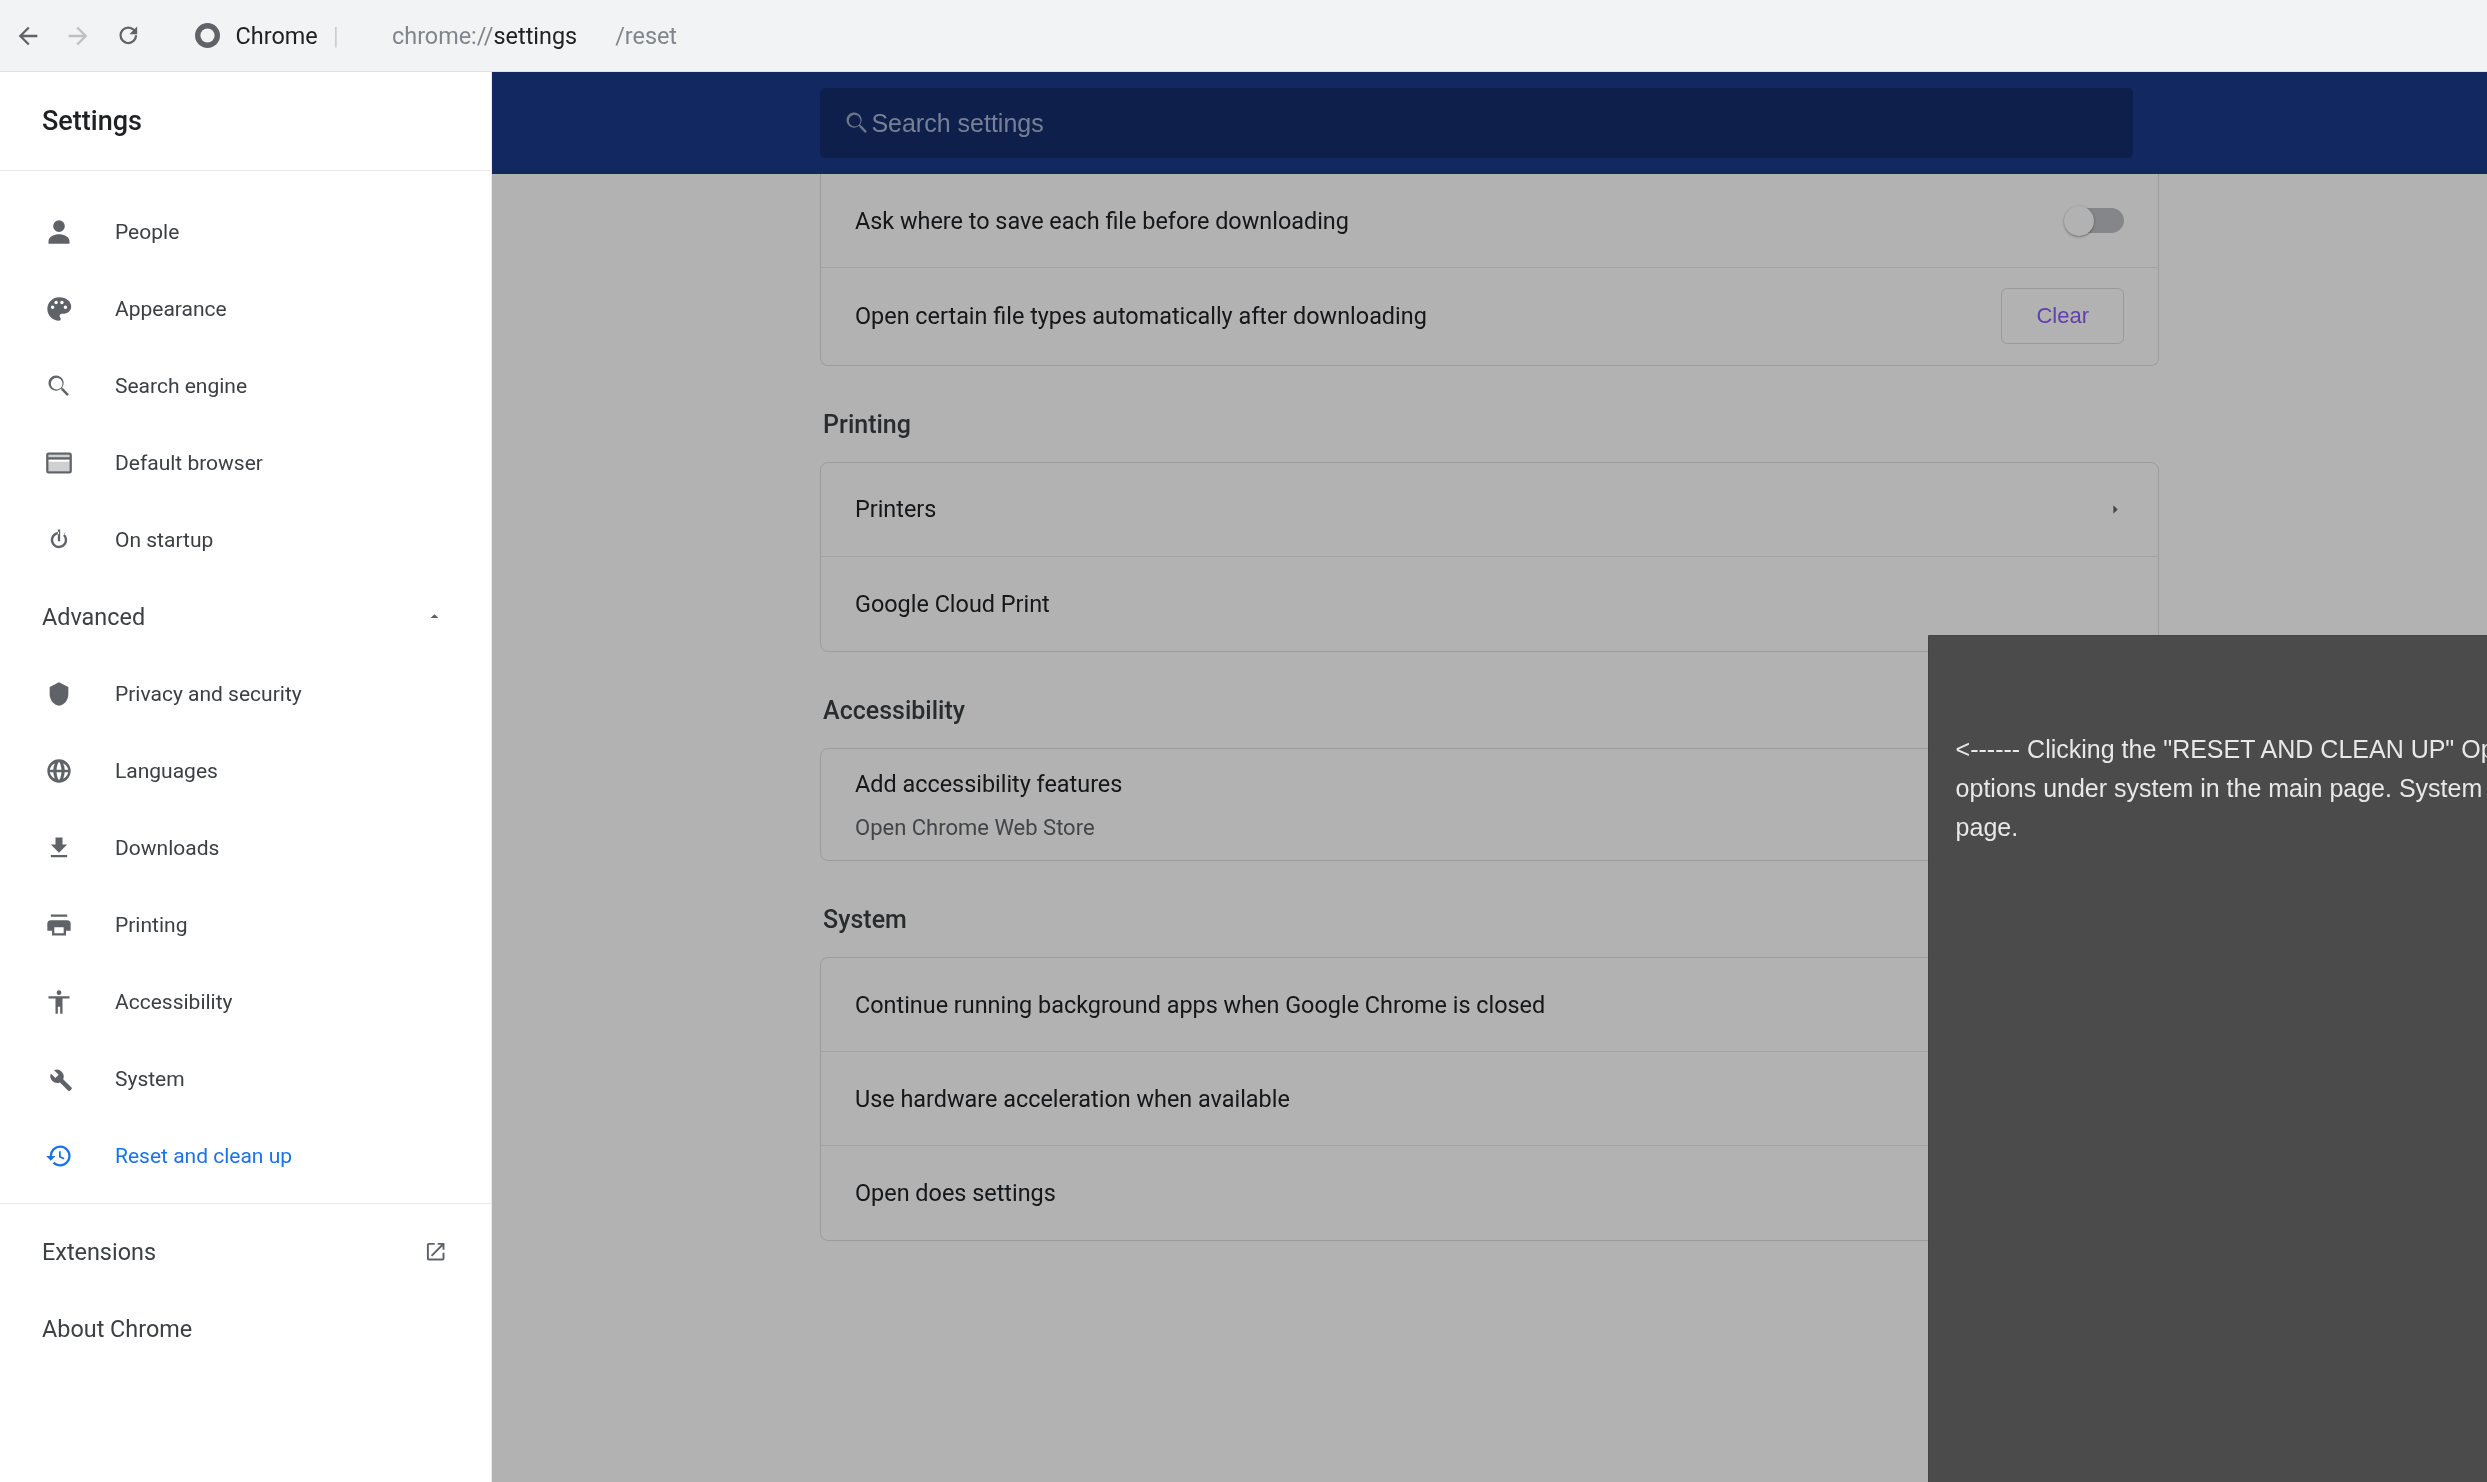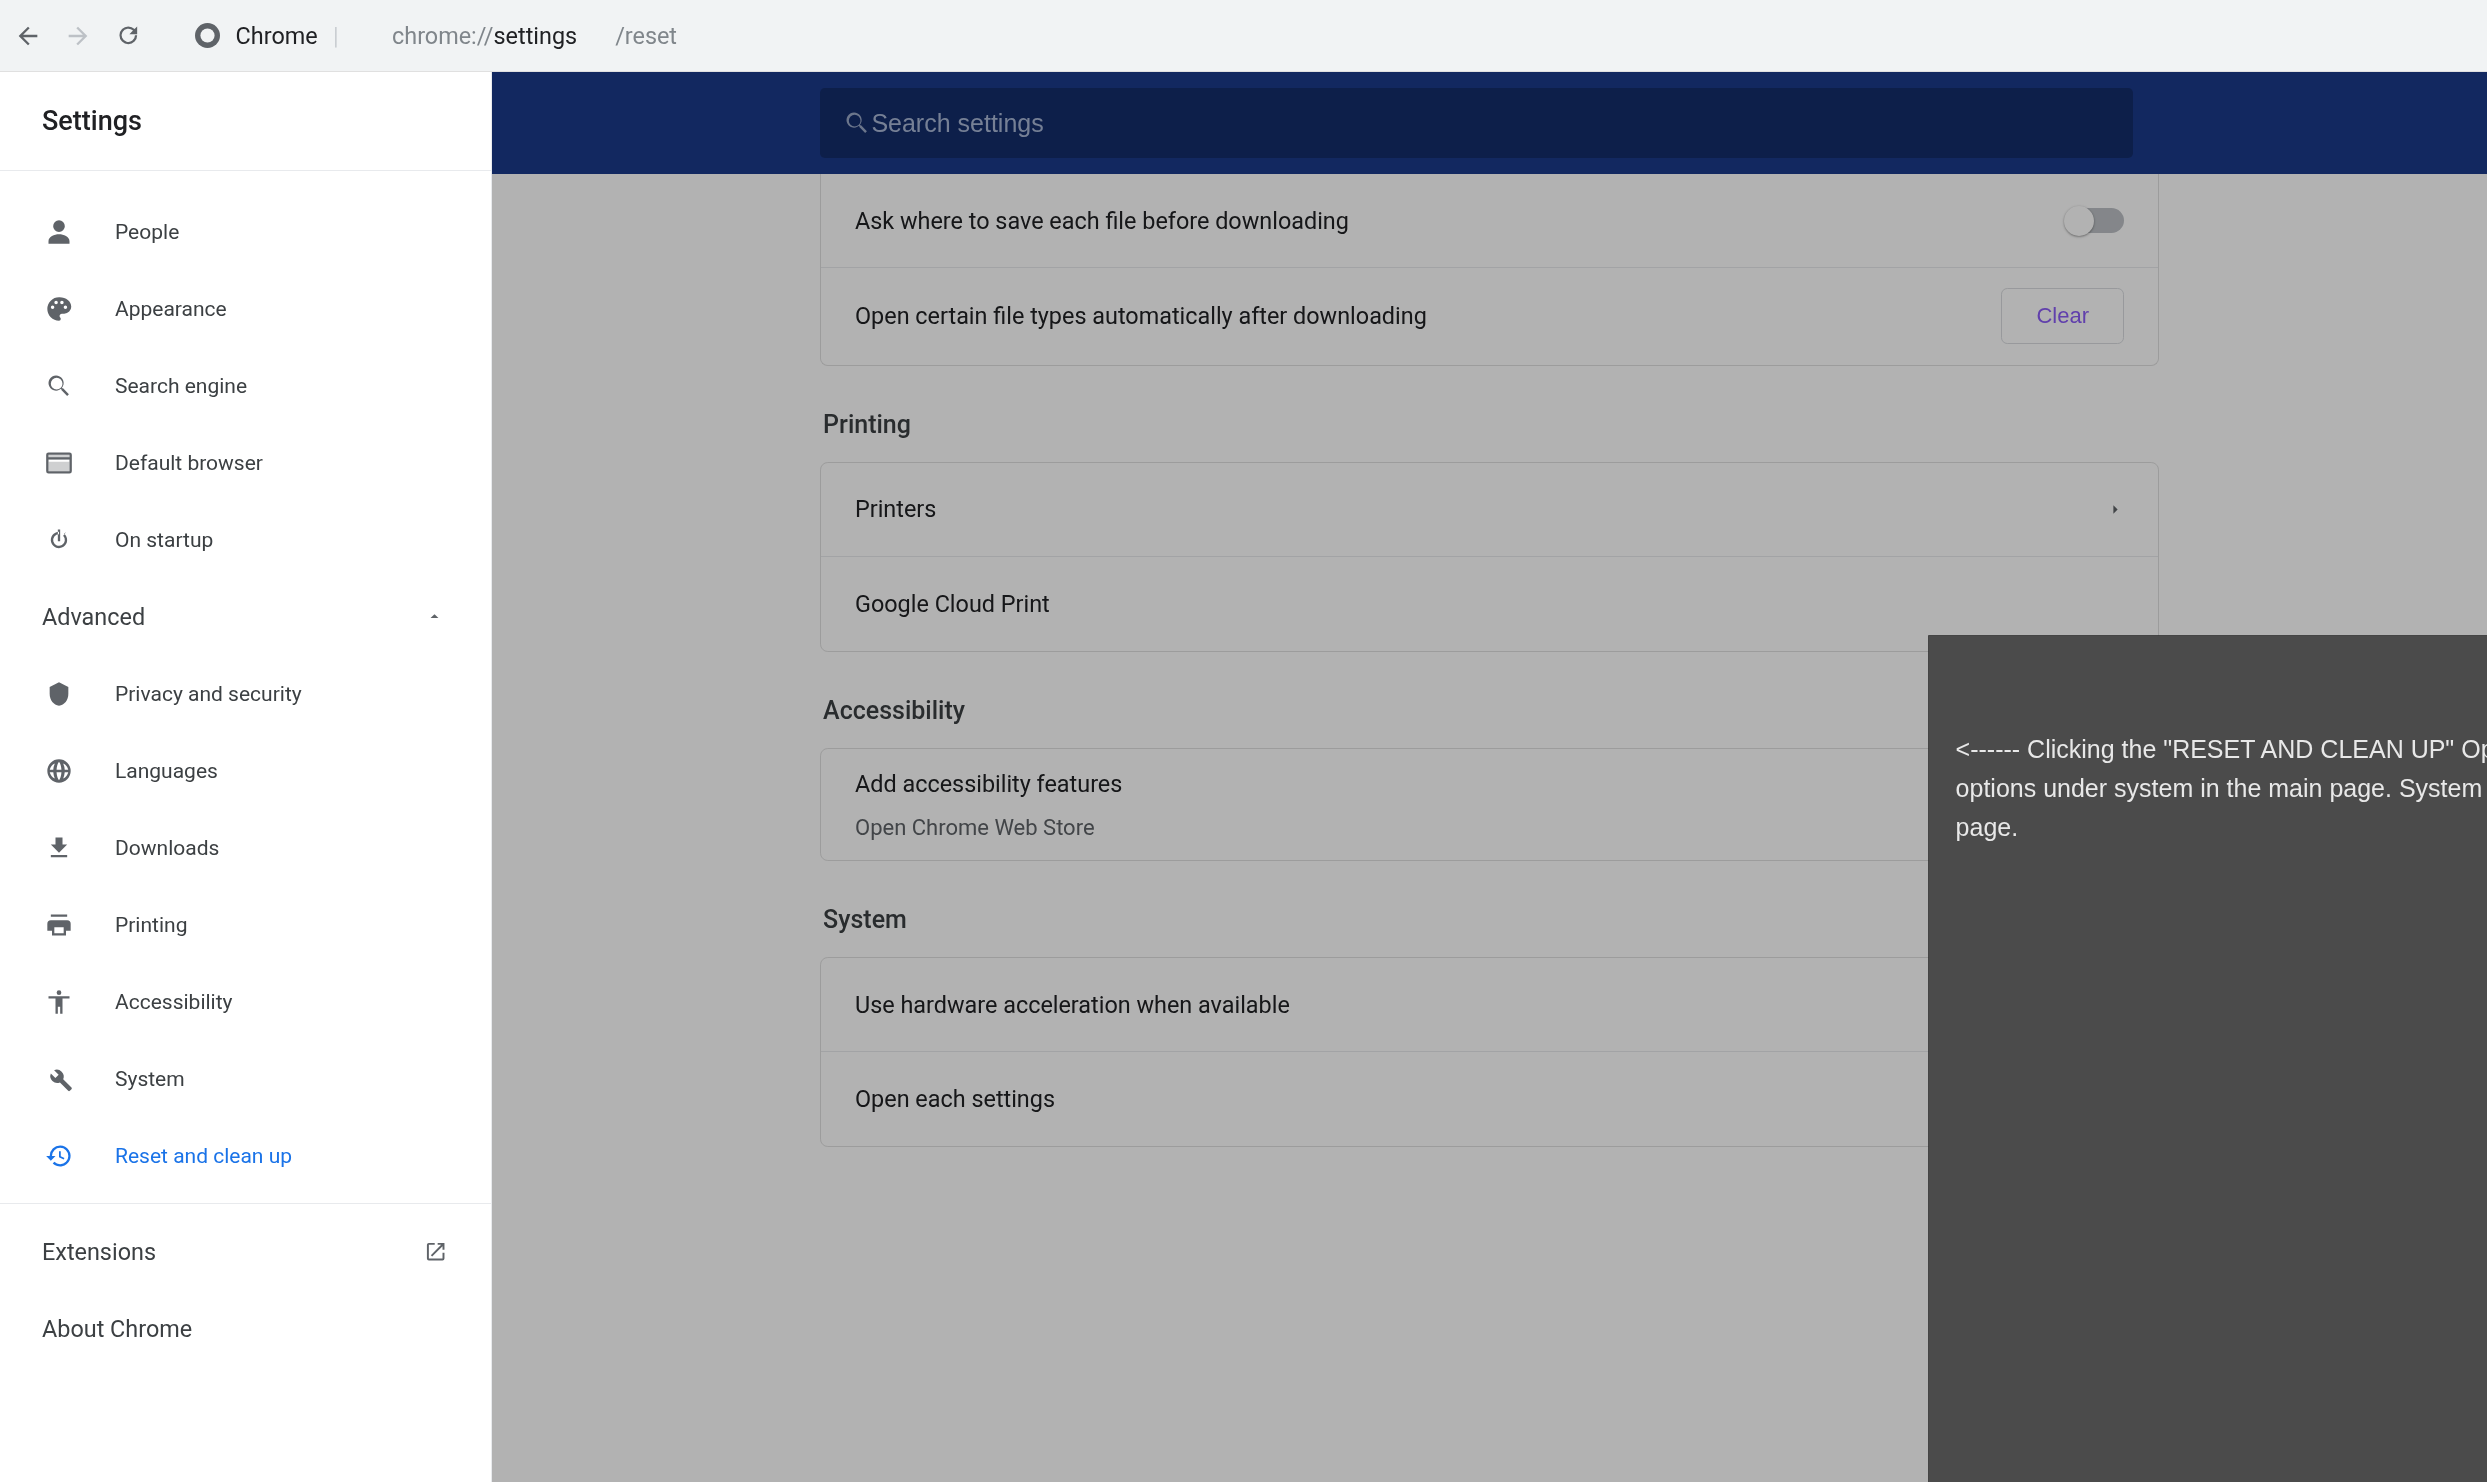--- a/index.html
+++ b/index.html
@@ -280,24 +280,27 @@
             <span class="row-title">Add accessibility features</span>
             <span class="row-sub">Open Chrome Web Store</span>
           </div>
           <span class="chevron-right"></span>
         </div>
       </div>
 
       <div class="section-heading">System</div>
       <div class="card">
         <div class="row">
+          <span class="row-title">Continue running background apps when Google Chrome is closed</span>
+        </div>
+        <div class="row">
           <span class="row-title">Use hardware acceleration when available</span>
         </div>
         <div class="row">
-          <span class="row-title">Open each settings</span>
+          <span class="row-title">Open does settings</span>
         </div>
       </div>
     </div>
 
     <div class="overlay-dim"></div>
 
     <div class="annotation">
       <div class="annotation-text">&lt;------ Clicking the "RESET AND CLEAN UP" Option does not show any options under system in the main page. System is the last item on this page.</div>
     </div>
   </div>

